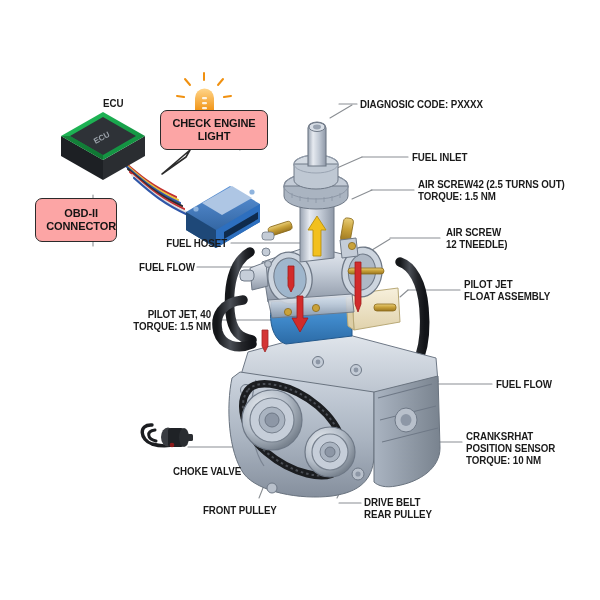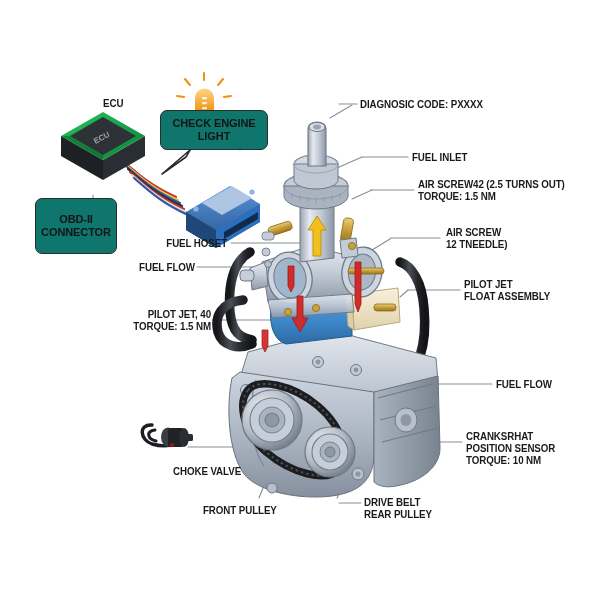--- a/index.html
+++ b/index.html
@@ -25,21 +25,21 @@
     transform:scaleX(0.93);
     transform-origin:left top;
   }
   .lbl.r{transform-origin:right top;text-align:right;}
 
   
   .callout{
     position:absolute;
     border:1.6px solid #2b2b2b;
     border-radius:7px;
-    background:#0f766e;
+    background:#fca5a5;
     font-family:"Liberation Sans", sans-serif;
     font-weight:bold;
     font-size:11px;
     line-height:13.5px;
     color:#141414;
     text-align:center;
     display:flex;
     align-items:center;
     justify-content:center;
     white-space:pre;
@@ -363,21 +363,21 @@
 
   <div class="callout" style="left:160px;top:110px;width:108px;height:40px;">
     <span>CHECK ENGINE
 LIGHT</span>
   </div>
 
   <svg style="position:absolute;left:152px;top:148px;width:40px;height:30px;">
     <path d="M38,2 L10,26 L34,9 Z" fill="#fff" stroke="#2b2b2b" stroke-width="1.6" stroke-linejoin="round"></path>
   </svg>
 
-  <div class="callout" style="left:35px;top:198px;width:82px;height:56px;">
+  <div class="callout" style="left:35px;top:198px;width:82px;height:44px;justify-content:flex-end;">
     <span>OBD-II
 CONNECTOR</span>
   </div>
 
   <div class="lbl" style="left:103px;top:97px;">ECU</div>
 
   <div class="lbl" style="left:360px;top:98px;">DIAGNOSIC CODE: PXXXX</div>
   <div class="lbl" style="left:412px;top:151px;">FUEL INLET</div>
   <div class="lbl" style="left:418px;top:178px;">AIR SCREW42 (2.5 TURNS OUT)
 TORQUE: 1.5 NM</div>

